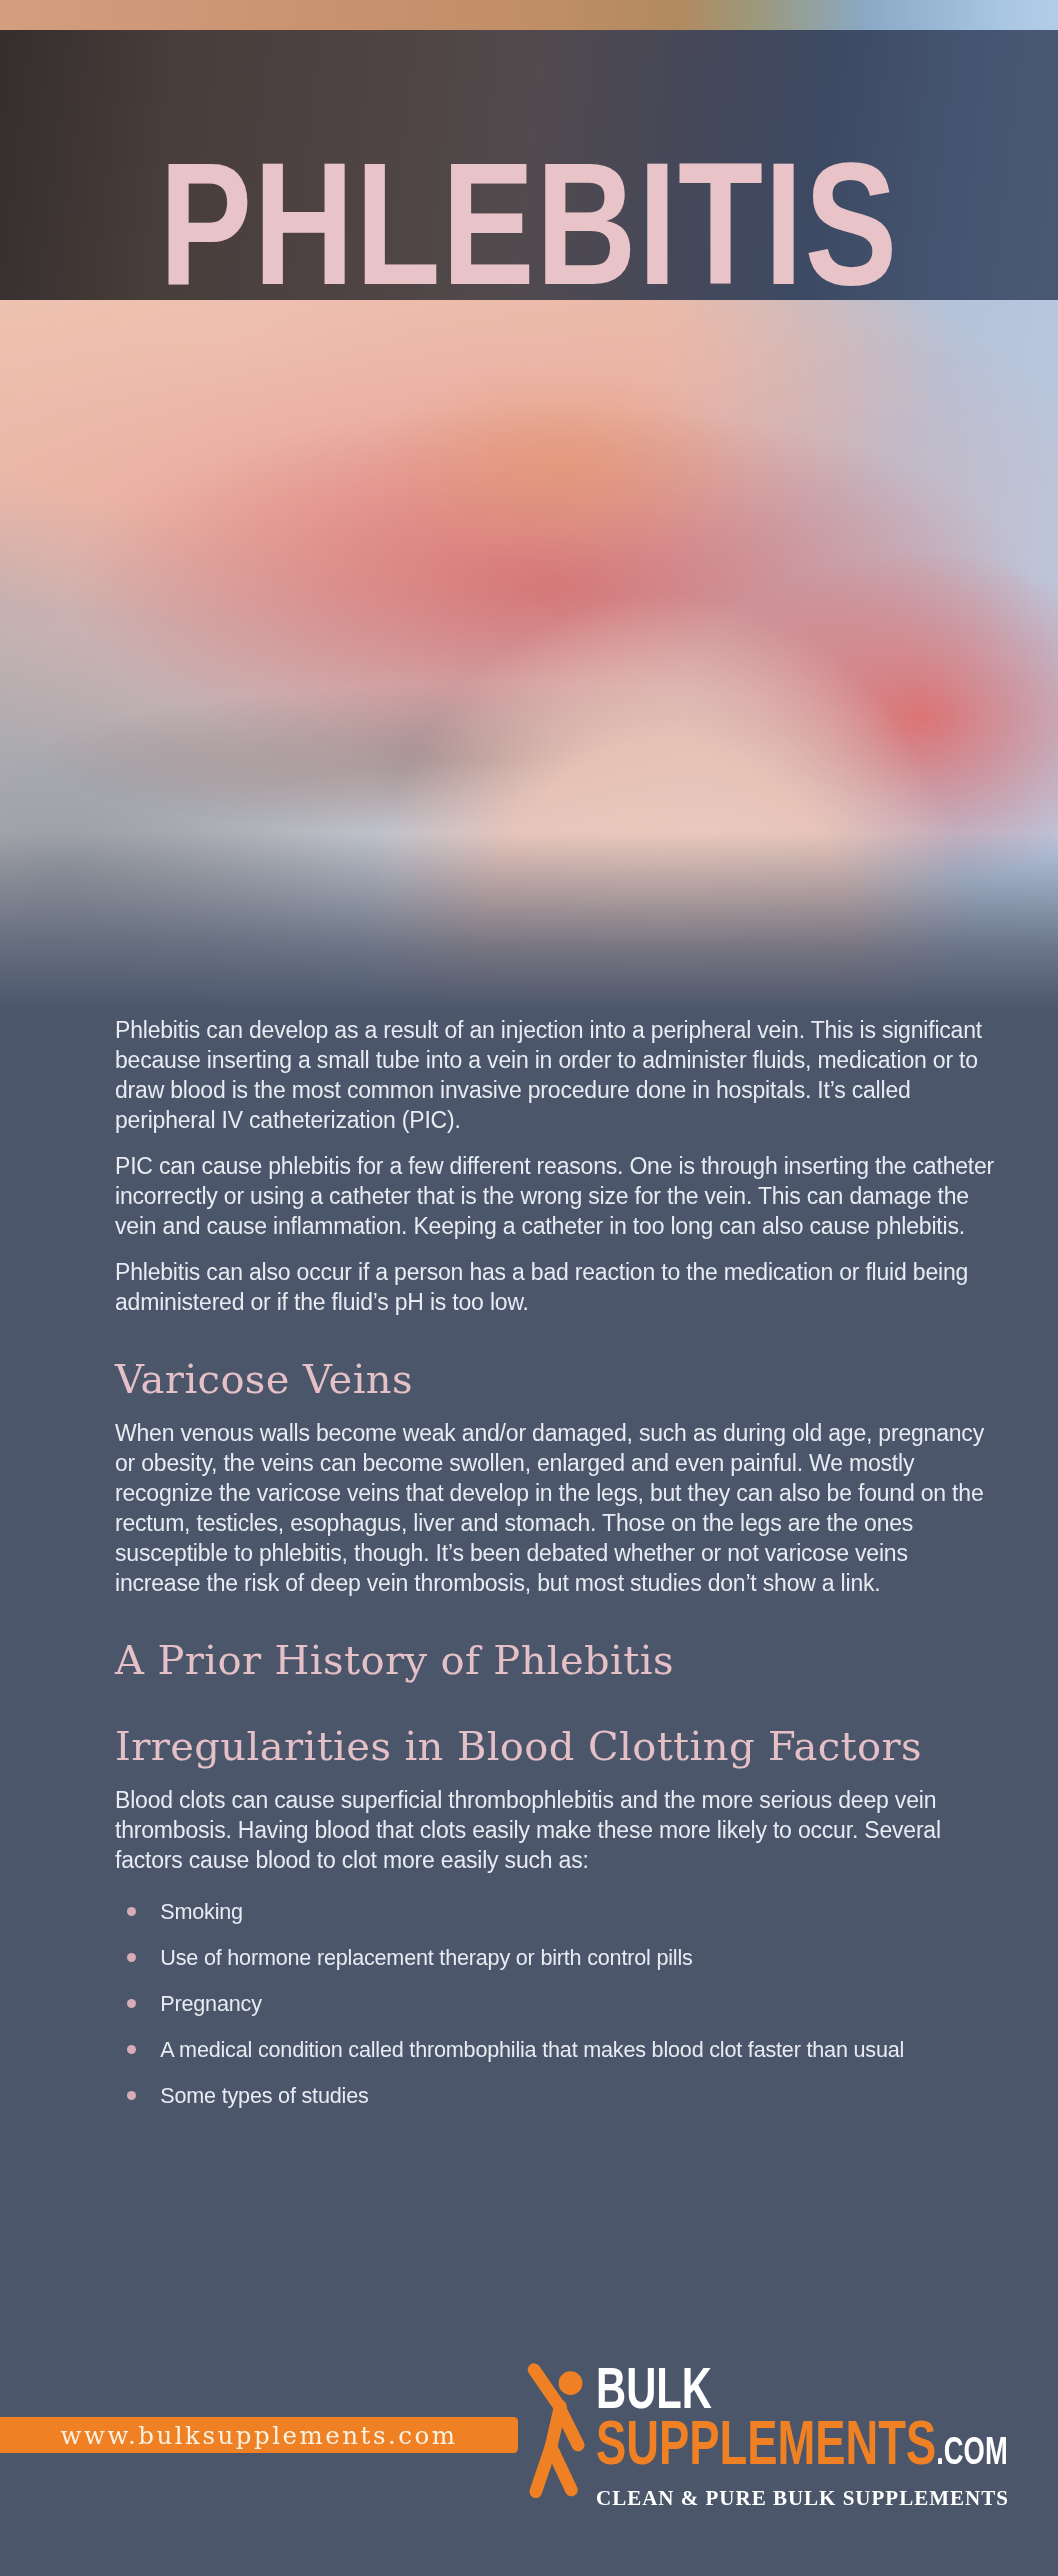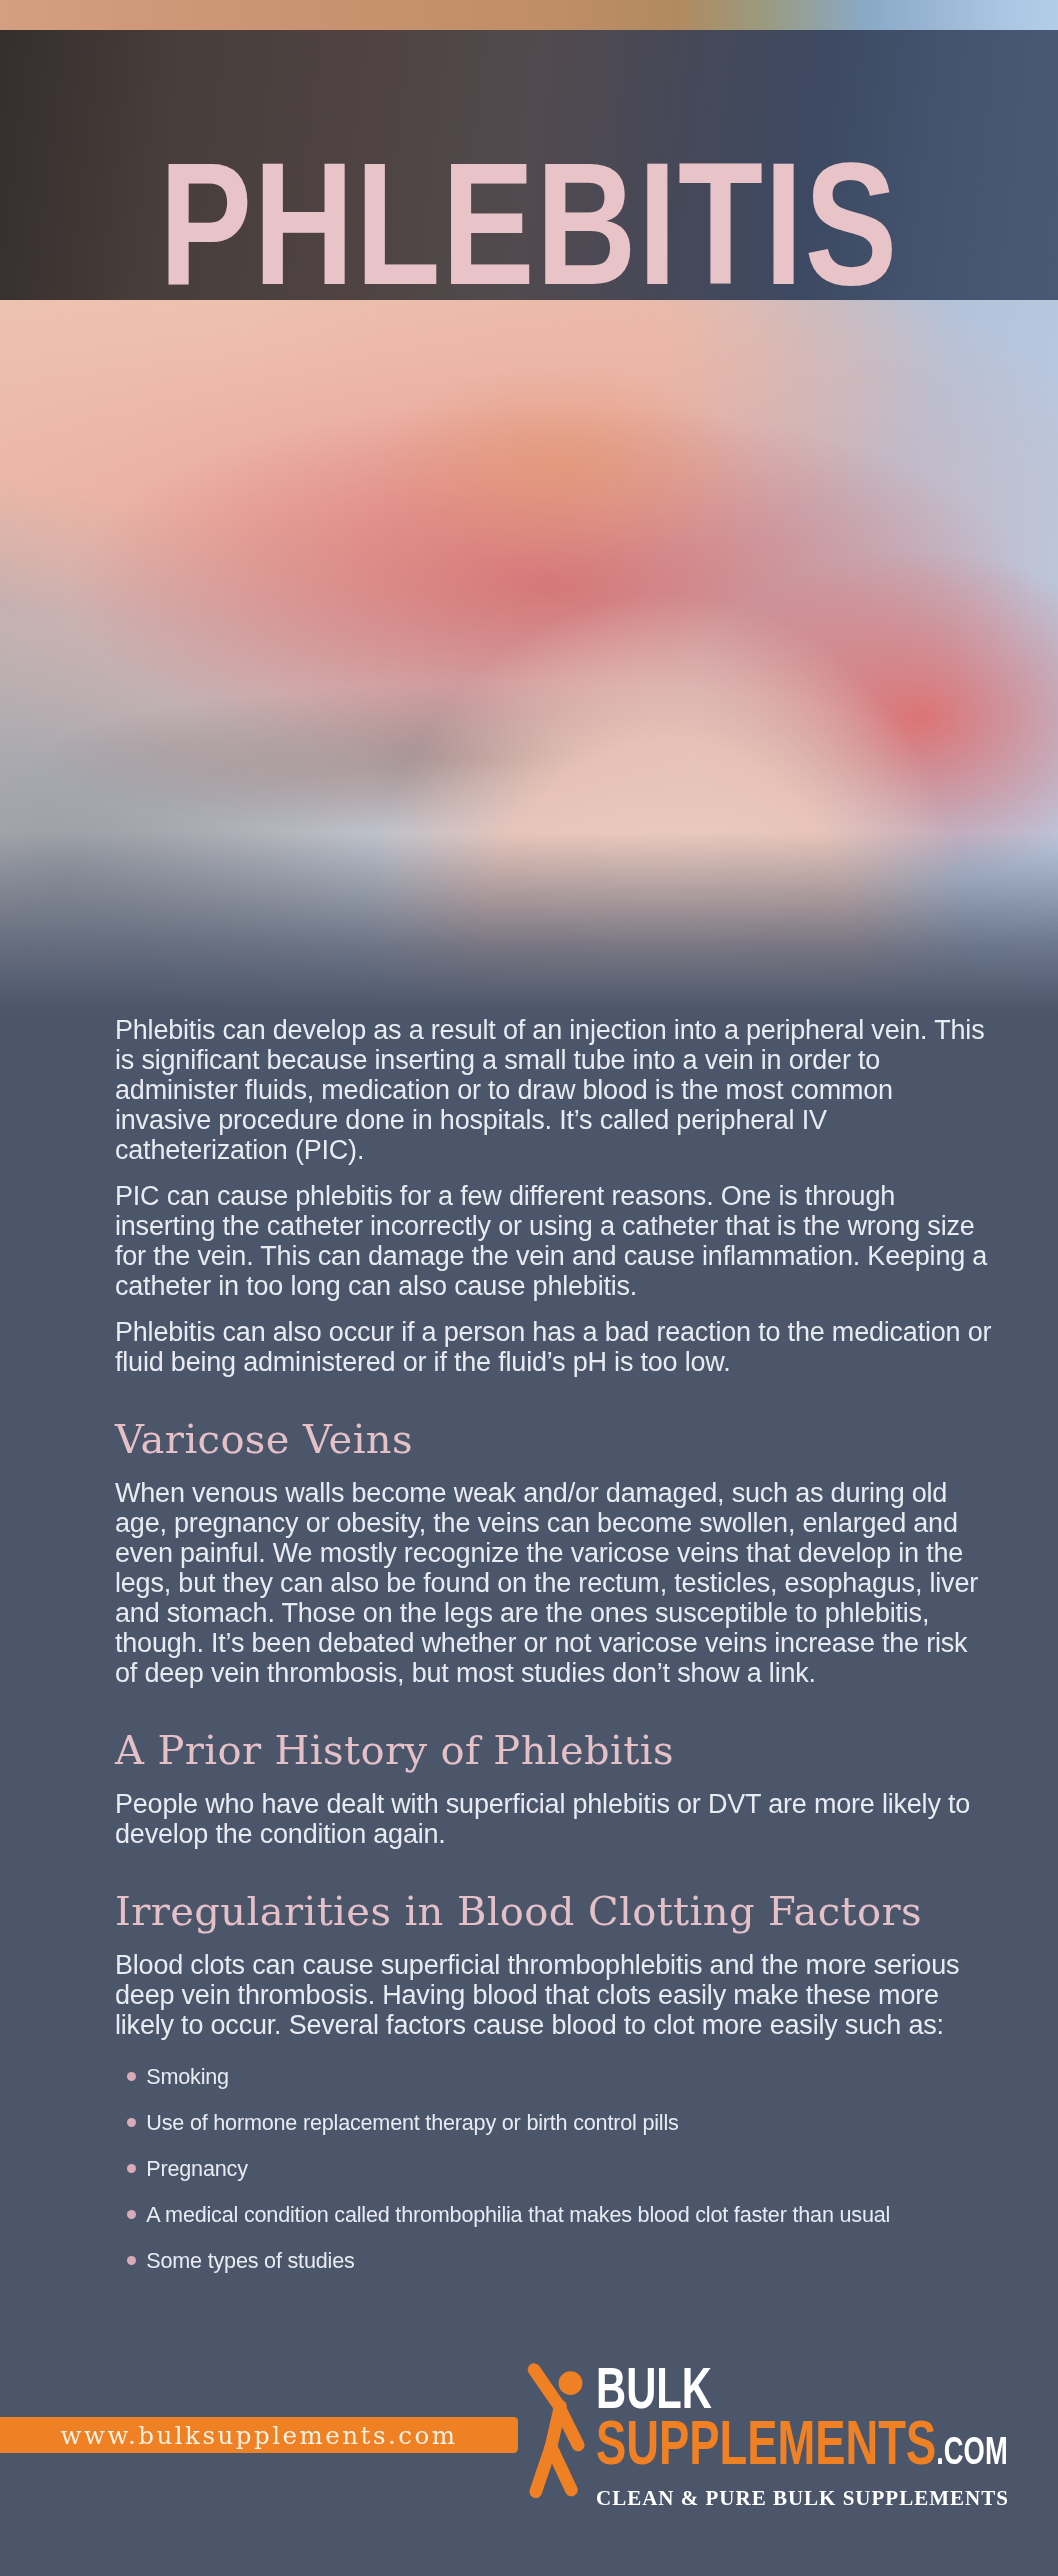--- a/index.html
+++ b/index.html
@@ -48,26 +48,26 @@
   }
   
   .content{position:absolute;top:1015px;left:115px;width:880px;}
   .section-heading{
     font-family:"DejaVu Serif",serif;font-weight:400;
     font-size:40px;line-height:47px;color:#e6c0c7;
     margin:39px 0 15px 0;letter-spacing:0.4px;
   }
   .section:first-child .section-heading{margin-top:17px;}
   .section-paragraph{
-    margin:0 0 16px 0;font-size:27px;line-height:30px;
+    margin:0 0 16px 0;font-size:23px;line-height:30px;
     letter-spacing:-0.2px;color:#e8ecf2;
   }
   .bullet-list{list-style:none;margin:22px 0 0 0;padding:0 0 0 12px;}
   .bullet-item{
-    display:flex;gap:10px;margin-bottom:16px;
+    display:flex;gap:24px;margin-bottom:16px;
     font-size:21.6px;line-height:30px;letter-spacing:-0.2px;color:#e8ecf2;
   }
   .bullet-dot{flex:none;width:9.3px;height:9.3px;border-radius:50%;background:#d9abb6;margin-top:10px;}
   
   .footer-bar{
     position:absolute;top:2417px;left:0;width:518px;height:36px;
     background:#ef8124;border-radius:0 4.2px 4.2px 0;
     display:flex;align-items:center;justify-content:center;
   }
   .footer-url{
@@ -112,21 +112,20 @@
       <p class="section-paragraph">Phlebitis can also occur if a person has a bad reaction to the medication or fluid being administered or if the fluid’s pH is too low.</p>
     </div>
 
     <div class="section">
       <h2 class="section-heading">Varicose Veins</h2>
       <p class="section-paragraph">When venous walls become weak and/or damaged, such as during old age, pregnancy or obesity, the veins can become swollen, enlarged and even painful. We mostly recognize the varicose veins that develop in the legs, but they can also be found on the rectum, testicles, esophagus, liver and stomach. Those on the legs are the ones susceptible to phlebitis, though. It’s been debated whether or not varicose veins increase the risk of deep vein thrombosis, but most studies don’t show a link.</p>
     </div>
 
     <div class="section">
       <h2 class="section-heading">A Prior History of Phlebitis</h2>
-      <p class="section-paragraph">People who have dealt with superficial phlebitis or DVT are more likely to develop the condition again.</p>
     </div>
 
     <div class="section">
       <h2 class="section-heading">Irregularities in Blood Clotting Factors</h2>
       <p class="section-paragraph">Blood clots can cause superficial thrombophlebitis and the more serious deep vein thrombosis. Having blood that clots easily make these more likely to occur. Several factors cause blood to clot more easily such as:</p>
       <ul class="bullet-list">
         <li class="bullet-item">
           <span class="bullet-dot"></span>
           <span>Smoking</span>
         </li>

